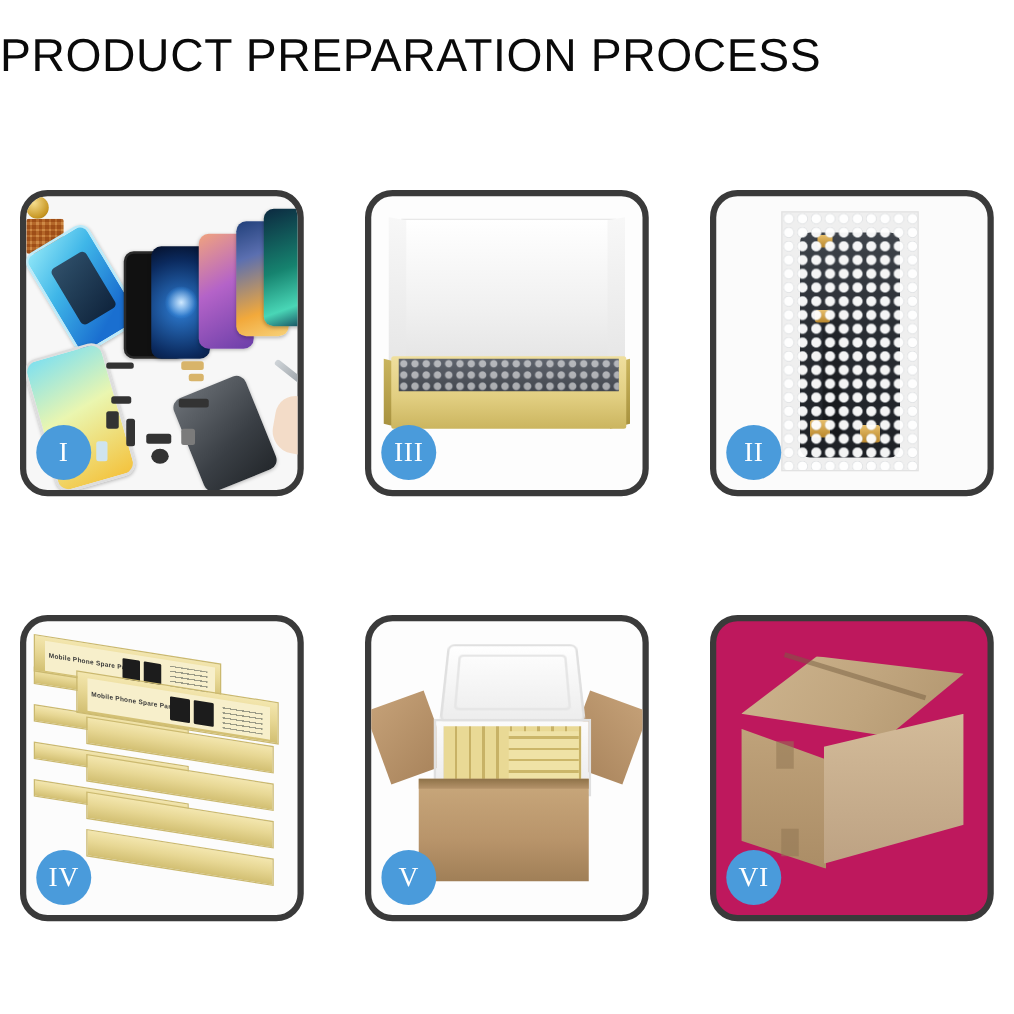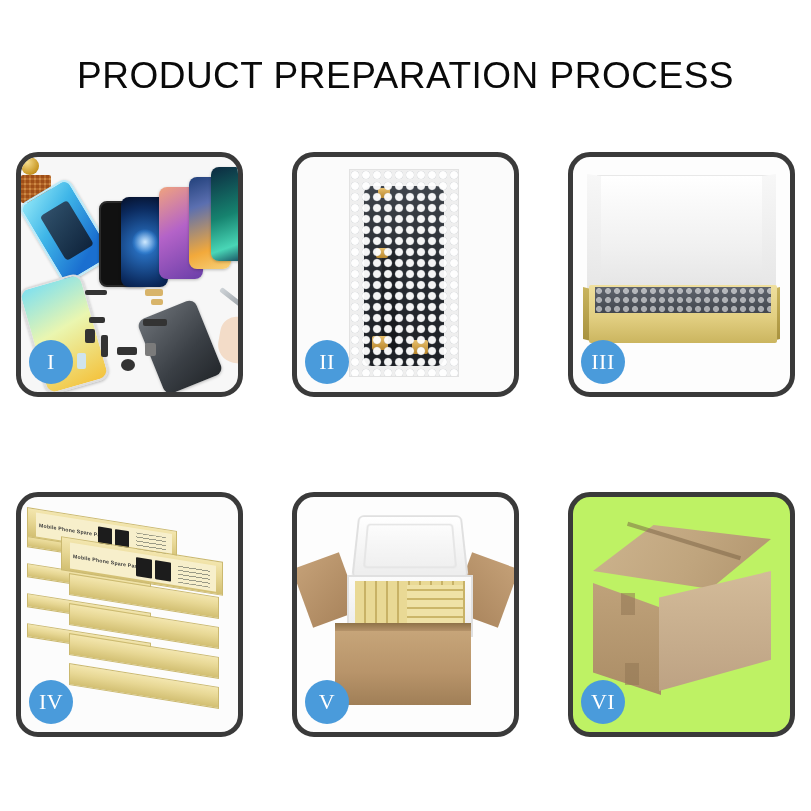--- a/index.html
+++ b/index.html
@@ -5,21 +5,21 @@
   * { box-sizing: border-box; margin: 0; padding: 0; }
   html, body {
     width: 811px; height: 811px;
     background: #ffffff;
     font-family: "Liberation Sans", sans-serif;
     overflow: hidden;
   }
   .page { position: relative; width: 811px; height: 811px; background:#fff; }
 
   
-  .header { text-align: center; padding-top: 55px; }
+  .header { text-align: left; padding-top: 24px; }
   .title {
     font-size: 37px;
     letter-spacing: 0.5px;
     font-weight: 400;
     color: #0a0a0a;
     font-family: "Liberation Sans", sans-serif;
     white-space: nowrap;
   }
   .subtitle {
     margin-top: 13px;
@@ -256,21 +256,21 @@
   .gold-slabs {
     position:absolute; left:58px; top:84px; width:110px; height:46px;
     background: repeating-linear-gradient(90deg, #e9d995 0 9px, #c8b266 9px 11px);
   }
   .gold-slabs2 {
     position:absolute; left:110px; top:88px; width:56px; height:40px;
     background: repeating-linear-gradient(0deg, #efe2a6 0 7px, #cbb669 7px 9px);
   }
 
   
-  .p6 { background:#bef264; }
+  .p6 { background:#be185d; }
   .c6-top {
     position:absolute; left:20px; top:28px; width:178px; height:64px;
     background:linear-gradient(120deg,#cdb48e 0%, #c0a57e 55%, #b1956e 100%);
     clip-path: polygon(34% 0%, 100% 22%, 66% 100%, 0% 72%);
   }
   .c6-left {
     position:absolute; left:20px; top:86px; width:68px; height:112px;
     background:linear-gradient(180deg,#bfa27a 0%, #ab8d66 100%);
     clip-path: polygon(0% 0%, 100% 22%, 100% 100%, 0% 80%);
   }
@@ -321,48 +321,48 @@
         <div class="part" style="left:100px;top:202px;width:14px;height:12px;border-radius:50%;"></div>
         <div class="part" style="left:122px;top:162px;width:24px;height:7px;"></div>
         <div class="part" style="left:124px;top:186px;width:11px;height:13px;background:#7b7b7b;"></div>
         <div class="part" style="left:56px;top:196px;width:9px;height:16px;background:#cfe4ef;"></div>
         <div class="tweezer"></div>
         <div class="hand"></div>
       </div>
       <div class="badge">I</div>
     </div>
 
+    <div class="card p3">
+      <div class="stage">
+        <div class="lid"></div>
+        <div class="lid-flapL"></div>
+        <div class="lid-flapR"></div>
+        <div class="tray-edgeL"></div>
+        <div class="tray-edgeR"></div>
+        <div class="box-tray"></div>
+        <div class="tray-inner"></div>
+      </div>
+      <div class="badge">III</div>
+    </div>
+
     <div class="card p2">
       <div class="stage">
         <div class="bag">
           <div class="screen-assy"></div>
           <div class="flex-strip"></div>
           <div class="gold-tab" style="left:28px;top:18px;"></div>
           <div class="gold-tab" style="left:26px;top:78px;"></div>
           <div class="gold-tab" style="left:22px;top:166px;width:16px;height:14px;"></div>
           <div class="gold-tab" style="left:62px;top:170px;width:16px;height:14px;"></div>
           <div class="bubbles"></div>
         </div>
       </div>
       <div class="badge">II</div>
     </div>
 
-    <div class="card p3">
-      <div class="stage">
-        <div class="lid"></div>
-        <div class="lid-flapL"></div>
-        <div class="lid-flapR"></div>
-        <div class="tray-edgeL"></div>
-        <div class="tray-edgeR"></div>
-        <div class="box-tray"></div>
-        <div class="tray-inner"></div>
-      </div>
-      <div class="badge">III</div>
-    </div>
-
     <div class="card p4">
       <div class="stage">
 
         <div class="gbox" style="left:6px;top:46px;width:124px;height:14px;transform:skewY(9deg);"></div>
         <div class="gbox" style="left:6px;top:76px;width:124px;height:14px;transform:skewY(9deg);"></div>
         <div class="gbox" style="left:6px;top:106px;width:124px;height:14px;transform:skewY(9deg);"></div>
         <div class="gbox" style="left:6px;top:136px;width:124px;height:14px;transform:skewY(9deg);"></div>
 
         <div class="gbox" style="left:6px;top:22px;width:150px;height:30px;transform:skewY(9deg);">
           <div class="gbox-label" style="left:8px;top:3px;width:136px;height:24px;">

